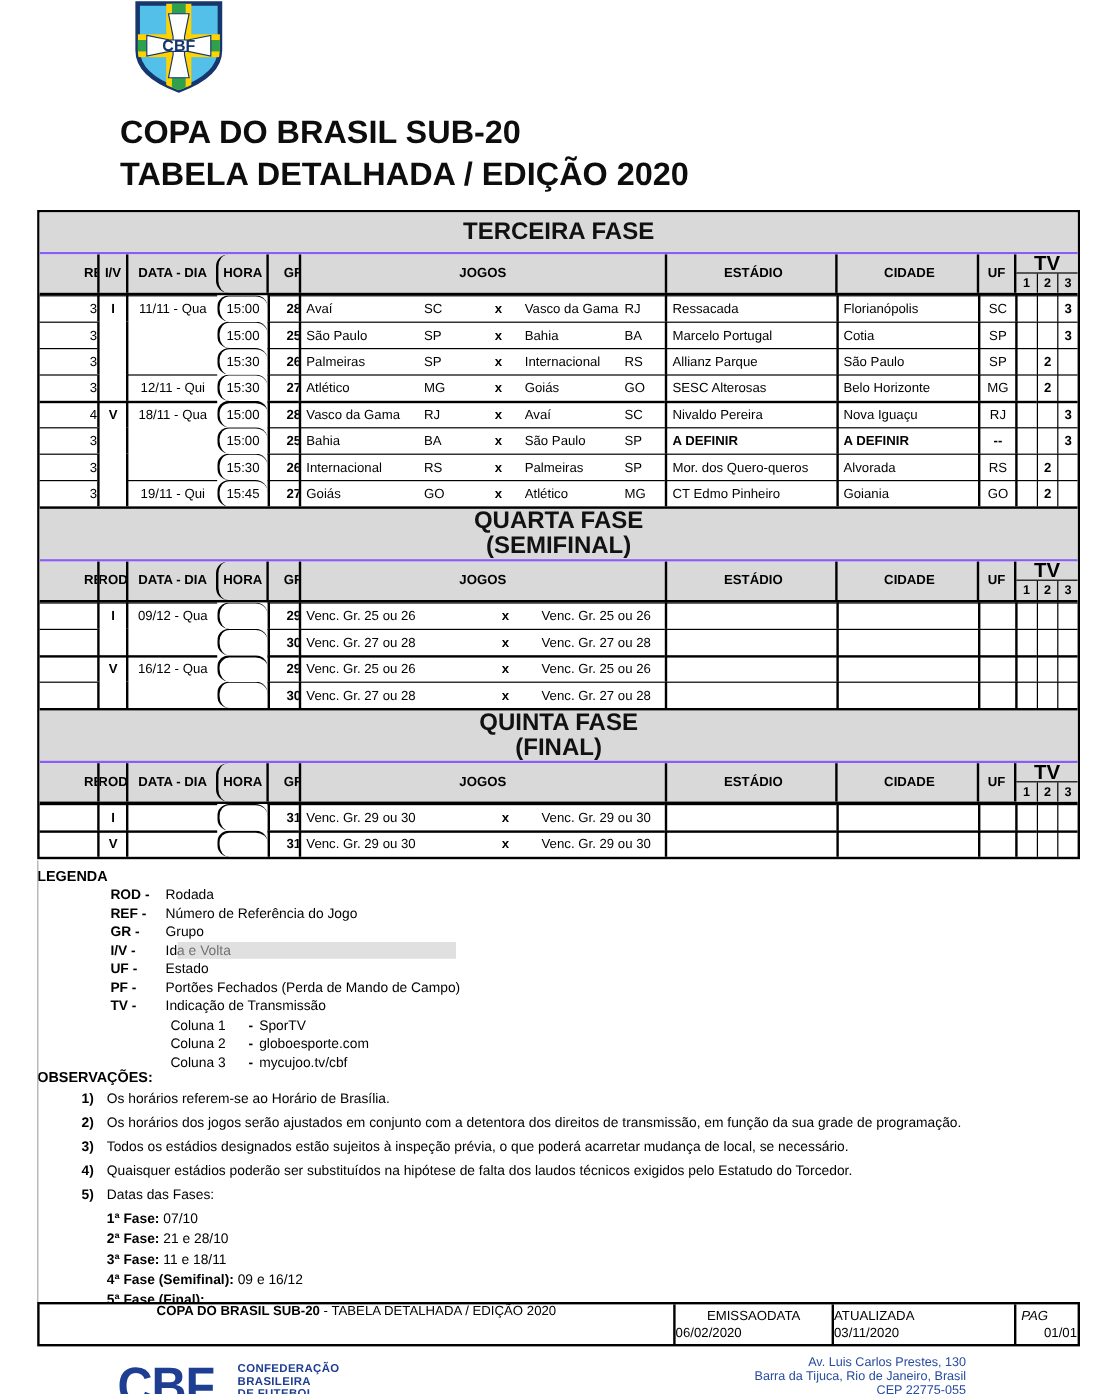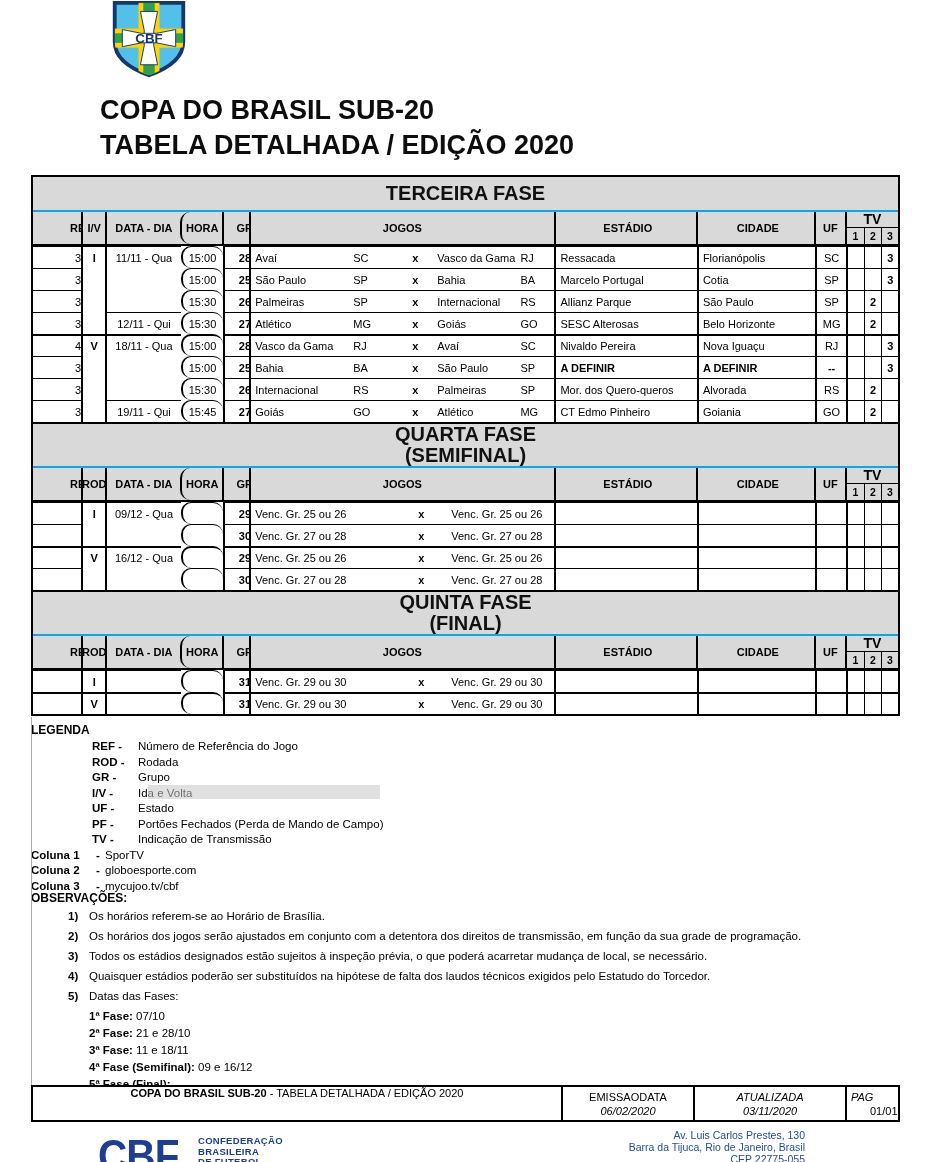--- a/index.html
+++ b/index.html
@@ -5,21 +5,21 @@
   * { margin:0; padding:0; box-sizing:border-box; }
   body { background:#fff; font-family:"Liberation Sans", sans-serif; }
   .page { position:relative; width:905px; height:1162px; background:#ffffff; overflow:hidden; color:#000; }
 
   
   .crest { position:absolute; left:103px; top:0px; width:92px; height:80px; }
   .doc-title { position:absolute; left:100px; top:93px; font-size:27px; font-weight:bold; line-height:35px; letter-spacing:0px; color:#0d0d0d; }
 
   
   .tables { position:absolute; left:31px; top:175px; width:869px; border:2px solid #000; background:#fff; }
-  .band { background:#d9d9d9; border-top:2px solid #000; border-bottom:2px solid #0ea5e9; text-align:center; display:flex; flex-direction:column; justify-content:center; }
+  .band { background:#d9d9d9; border-top:2px solid #000; border-bottom:2px solid #8b5cf6; text-align:center; display:flex; flex-direction:column; justify-content:center; }
   .phase-section:first-child .band { border-top:none; }
   .band-one { height:35px; }
   .band-two { height:46px; }
   .band-line { font-weight:bold; font-size:20px; line-height:21px; color:#111; }
   .trow { display:flex; width:100%; }
   .hdr { height:34px; background:#d9d9d9; border-bottom:2px solid #000; }
   .cell { border-left:2px solid #000; border-top:1px solid #000; overflow:hidden; white-space:nowrap; font-size:11px; display:flex; align-items:center; justify-content:center; }
   .trow .cell:first-child { border-left:none; }
   .brow { height:22px; }
   .brow:first-of-type .cell { border-top:none; }
@@ -29,21 +29,21 @@
   .c-ref { width:28px;padding-left:48px; }
   .c-iv  { width:25px; }
   .c-data{ width:77px; }
   .c-hora{ width:43px;border-radius:10px; }
   .c-gr  { width:27px;padding-left:16px; }
   .c-jogos{ width:313px; justify-content:flex-start; }
   .c-est { width:146px; justify-content:flex-start; padding-left:4px; }
   .c-cid { width:121px; justify-content:flex-start; padding-left:4px; }
   .c-uf  { width:32px; }
   .c-tvgrp { width:53px; border-left:2px solid #000; display:flex; flex-direction:column; background:#d9d9d9; }
-  .tv-top { height:16px; border-bottom:1px solid #000; text-align:center; font-weight:bold; font-size:14px; line-height:15px; }
+  .tv-top { height:16px; border-bottom:1px solid #000; text-align:center; font-weight:bold; font-size:17px; line-height:15px; }
   .tv-nums { display:flex; flex:1; }
   .tv-nums span { width:18px; border-left:1px solid #000; text-align:center; font-weight:bold; font-size:10.5px; line-height:16px; }
   .tv-nums span:first-child { border-left:none; }
   .c-tv1 { width:18px; border-left:2px solid #000; font-weight:bold; }
   .c-tv2 { width:18px; border-left:1px solid #000; font-weight:bold; }
   .c-tv3 { width:17px; border-left:1px solid #000; font-weight:bold; }
   .bold { font-weight:bold; }
   
   .jg { display:flex; width:100%; align-items:center; }
   .jg-home   { width:102px; padding-left:4px; overflow:hidden; white-space:nowrap; }
@@ -54,40 +54,40 @@
   .jg-home-p { width:148px; padding-left:4px; }
   .jg-x-p    { width:44px; text-align:center; font-weight:bold; }
   .jg-away-p { flex:1; padding-left:8px; }
 
   
   .legend { position:absolute; left:31px; top:723px; width:860px; font-size:11.5px; }
   .lg-head { font-weight:bold; font-size:12px; margin-bottom:2px; }
   .lg-row { display:flex; line-height:15.5px; }
   .lg-label { margin-left:61px; width:46px; font-weight:bold; }
   .lg-text { margin-left:0px; }
-  .lg-sub-label { width:60px; font-weight:bold; }
+  .lg-sub-label { margin-left:111px; width:60px; font-weight:normal; }
   .lg-dash { font-weight:bold; width:14px; text-align:center; }
   .scan-artifact { position:absolute; left:117px; top:62px; width:232px; height:14px; background:#c7c7c7; opacity:0.55; }
 
   
   .obs { position:absolute; left:31px; top:891px; width:866px; font-size:11.5px; }
   .ob-head { font-weight:bold; font-size:12px; margin-bottom:3px; }
   .ob-row { display:flex; line-height:17px; margin-bottom:3px; }
   .ob-num { margin-left:37px; width:21px; font-weight:bold; flex:none; }
   .ob-text { flex:1; max-width:790px; }
   .date-row { margin-left:58px; line-height:17px; }
   .date-label { font-weight:bold; }
 
   
   .footer-tbl { position:absolute; left:31px; top:1085px; width:869px; height:37px; border:2px solid #000; display:flex; background:#fff; }
   .ft-title { flex:1; display:flex; align-items:flex-start; justify-content:center; font-size:11px; }
   .ft-box { border-left:2px solid #000; display:flex; flex-direction:column; justify-content:center; font-size:11px; }
   .ft-emissao { width:132px; }
   .ft-line1 { display:flex; justify-content:center; line-height:14px; }
-  .ft-line2 { text-align:center; line-height:14px;font-style:italic; }
+  .ft-line2 { text-align:left; line-height:14px; }
   .ft-atual { width:152px; }
   .ft-pag { width:53px; }
   .ft-pag .pl1 { padding-left:4px; line-height:14px;font-style:italic; }
   .ft-pag .pl2 { padding-left:23px; line-height:14px; }
 
   
   .wordmark { position:absolute; left:98px; top:1131px; font-size:44px; font-weight:bold; color:#1e3e92; letter-spacing:-1px; transform:scaleX(0.92); transform-origin:left top; }
   .brand-name { position:absolute; left:198px; top:1136px; font-size:9.5px; font-weight:bold; color:#1e3e92; line-height:10.5px; letter-spacing:0.3px; }
   .brand-addr { position:absolute; left:500px; top:1129px; width:305px; text-align:right; font-size:10.5px; color:#274b9f; line-height:12px; }
   .left-rule { position:absolute; left:31px; top:717px; width:1px; height:368px; background:#a9a9a9; }
@@ -492,26 +492,26 @@
           <div class="cell c-tv2"></div>
           <div class="cell c-tv3"></div>
         </div>
       </div>
     </div>
 
   <div class="legend">
     <div class="scan-artifact"></div>
     <div class="lg-head">LEGENDA</div>
     <div class="lg-row">
+        <span class="lg-label">ROD -</span>
+        <span class="lg-text">Rodada</span>
+      </div>
+    <div class="lg-row">
         <span class="lg-label">REF -</span>
         <span class="lg-text">Número de Referência do Jogo</span>
-      </div>
-    <div class="lg-row">
-        <span class="lg-label">ROD -</span>
-        <span class="lg-text">Rodada</span>
       </div>
     <div class="lg-row">
         <span class="lg-label">GR -</span>
         <span class="lg-text">Grupo</span>
       </div>
     <div class="lg-row">
         <span class="lg-label">I/V -</span>
         <span class="lg-text">Ida e Volta</span>
       </div>
     <div class="lg-row">

